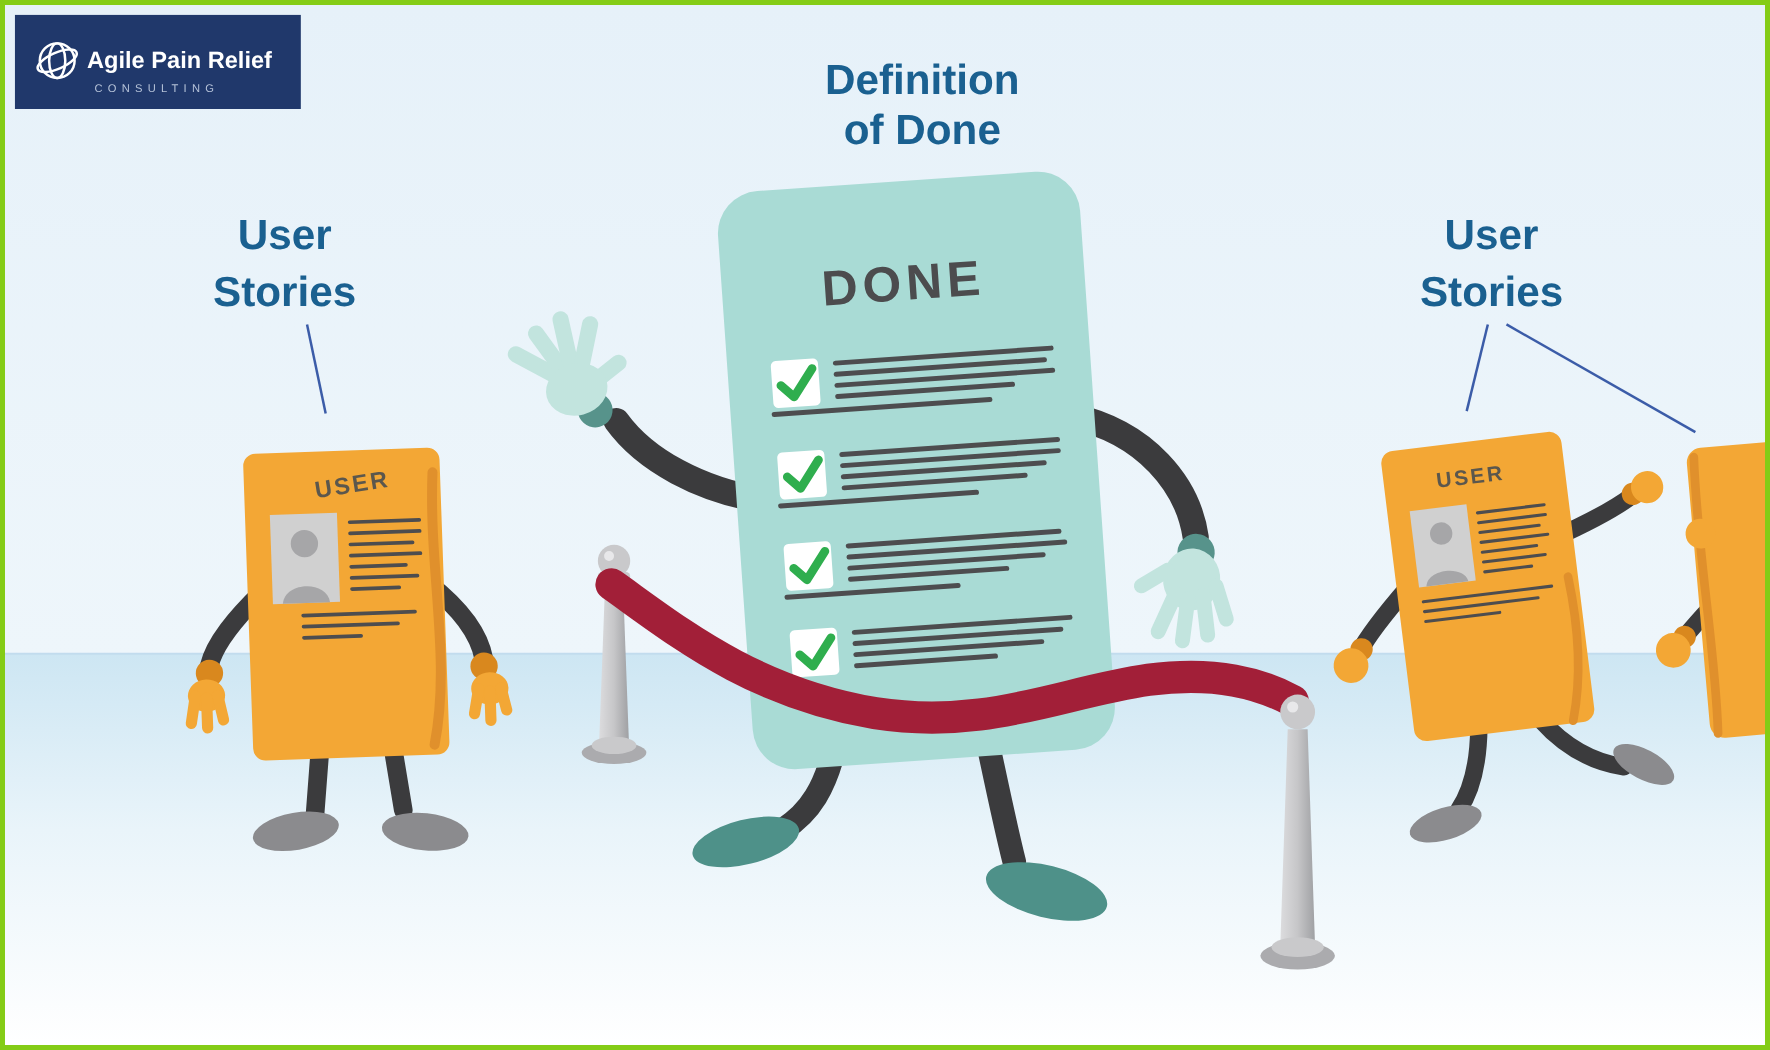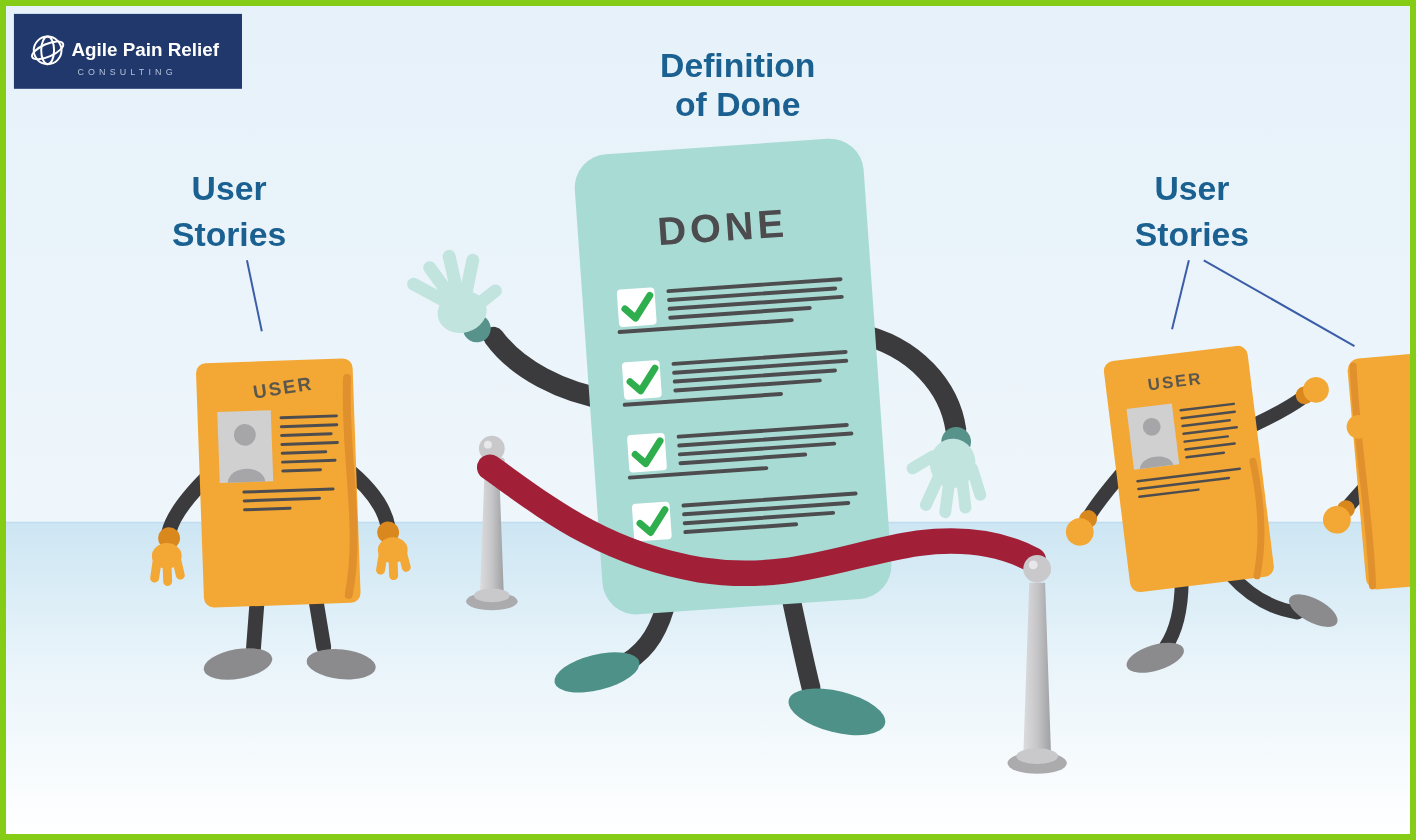--- a/index.html
+++ b/index.html
@@ -1,20 +1,20 @@
 <!DOCTYPE html>
 <html><head>
 <meta charset="utf-8">
 <style>
   html,body{margin:0;padding:0;background:#ffffff;}
   .page{
     position:relative;
     width:1416px;height:840px;
     box-sizing:border-box;
-    border:6px solid #84cc16;
+    border:4px solid #84cc16;
     overflow:hidden;
     background:#eef6fb;
   }
   .page svg{display:block;width:100%;height:100%;font-family:"Liberation Sans",sans-serif;}
   .logo-title{font-family:"Liberation Sans",sans-serif;font-size:19px;font-weight:600;fill:#ffffff;}
   .logo-sub{font-family:"Liberation Sans",sans-serif;font-size:9px;letter-spacing:4.2px;fill:#b5c2d8;}
   .title-text{font-family:"Liberation Sans",sans-serif;font-size:34px;font-weight:bold;fill:#1a6090;}
   .label-text{font-family:"Liberation Sans",sans-serif;font-size:34px;font-weight:bold;fill:#1a6090;}
   .done-text{font-family:"Liberation Sans",sans-serif;font-size:40px;font-weight:bold;letter-spacing:4px;fill:#4c4c4e;}
   .user-text{font-family:"Liberation Sans",sans-serif;font-size:19px;font-weight:bold;letter-spacing:2px;fill:#5b574d;}

